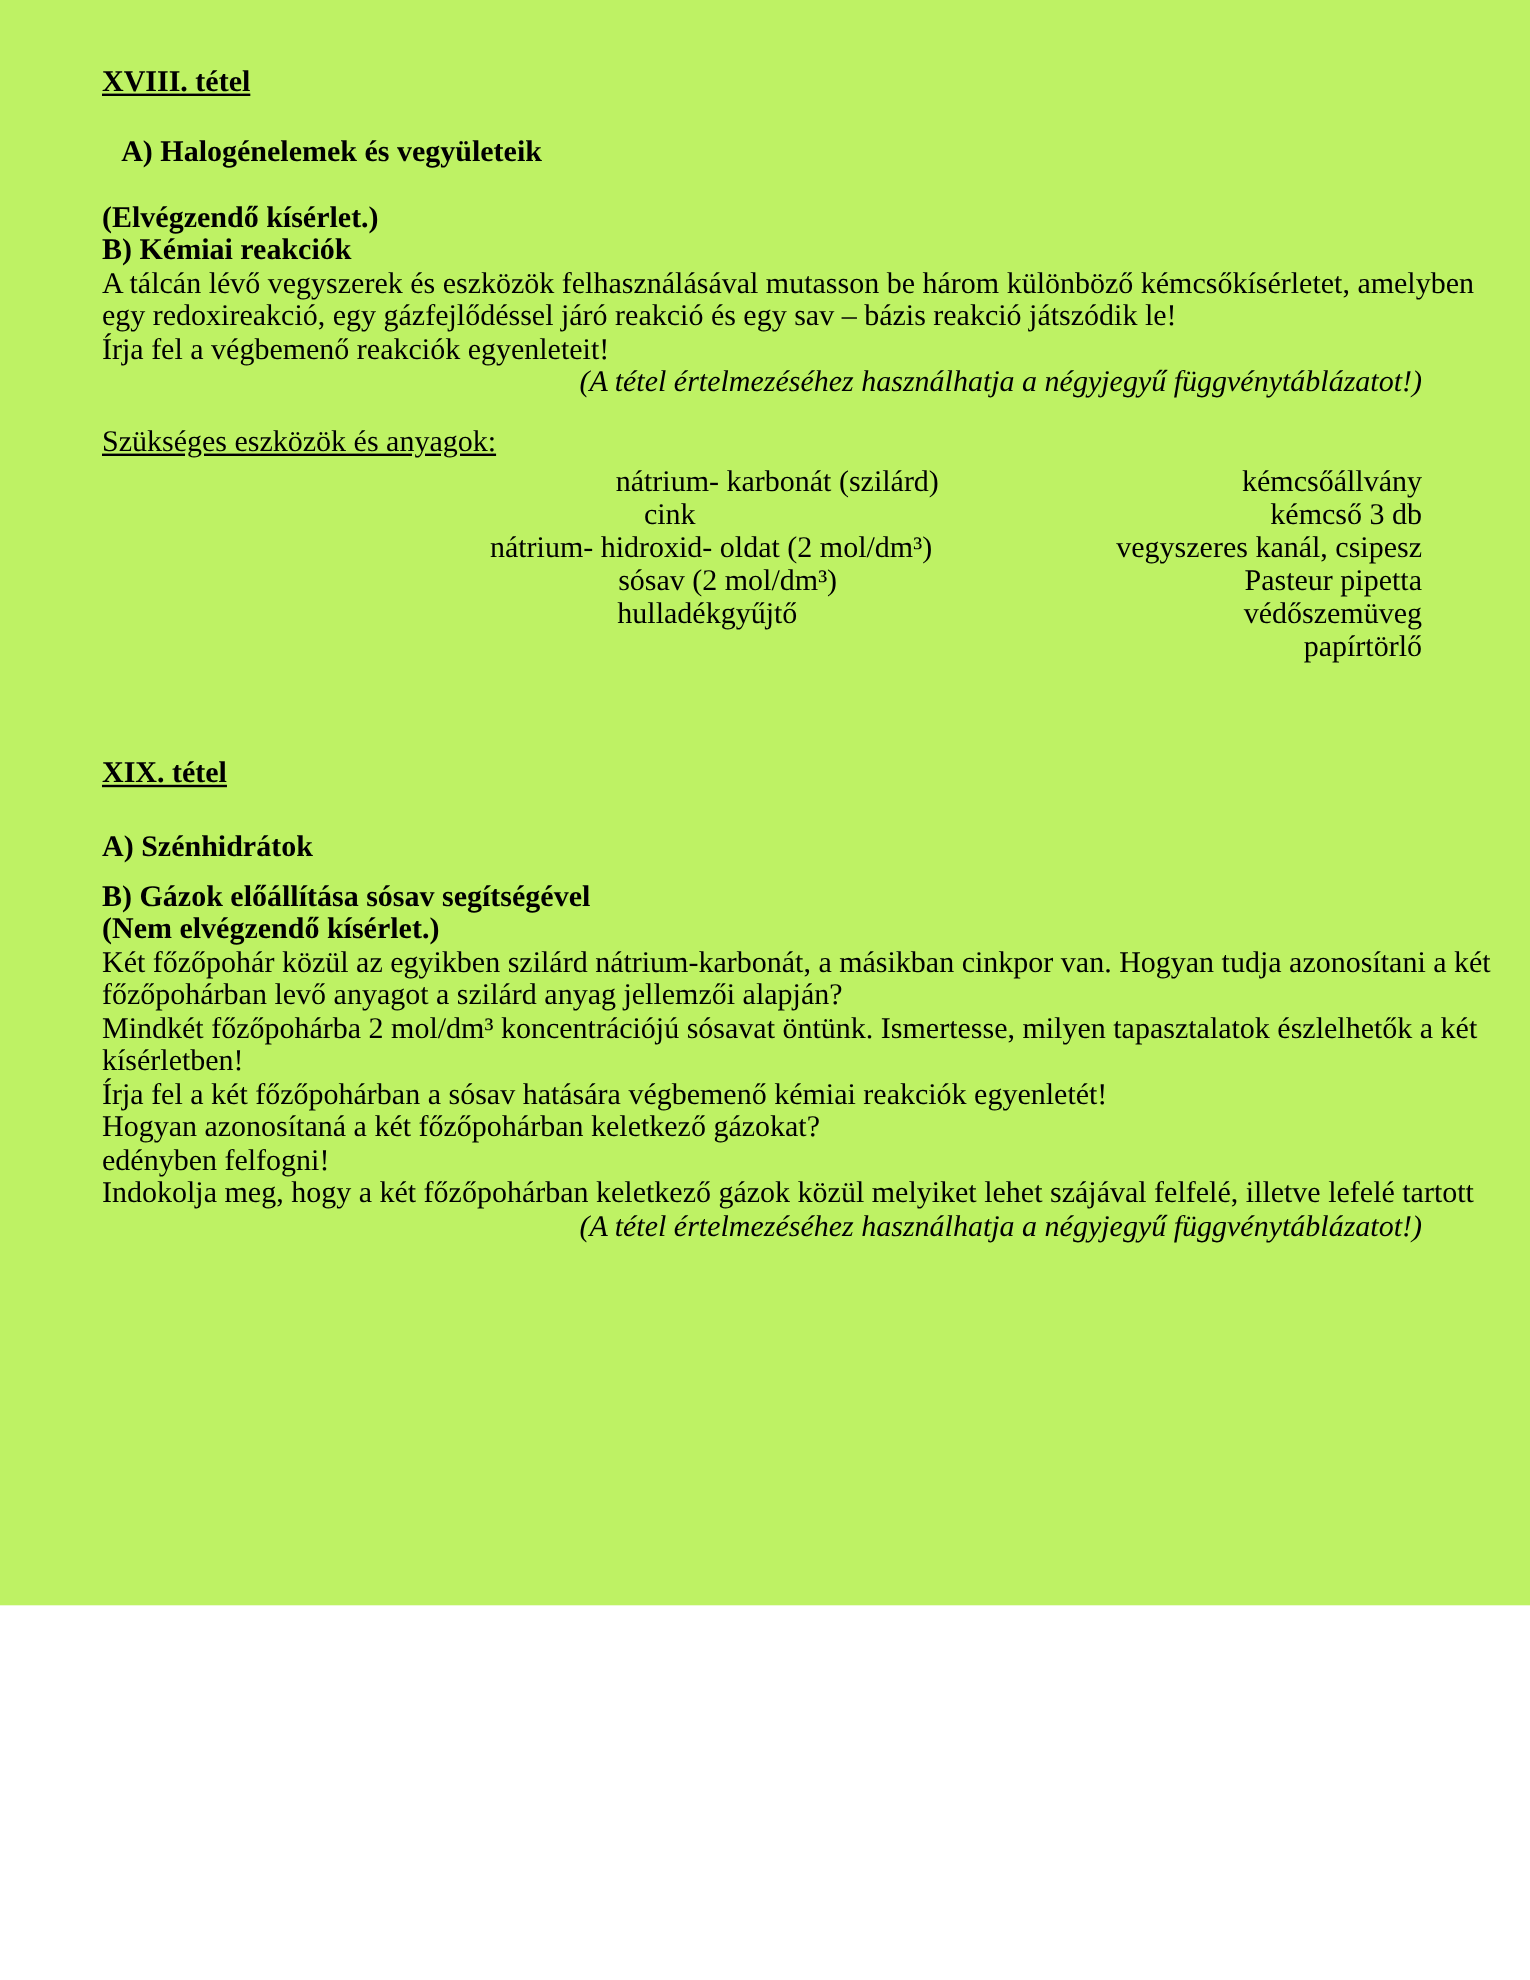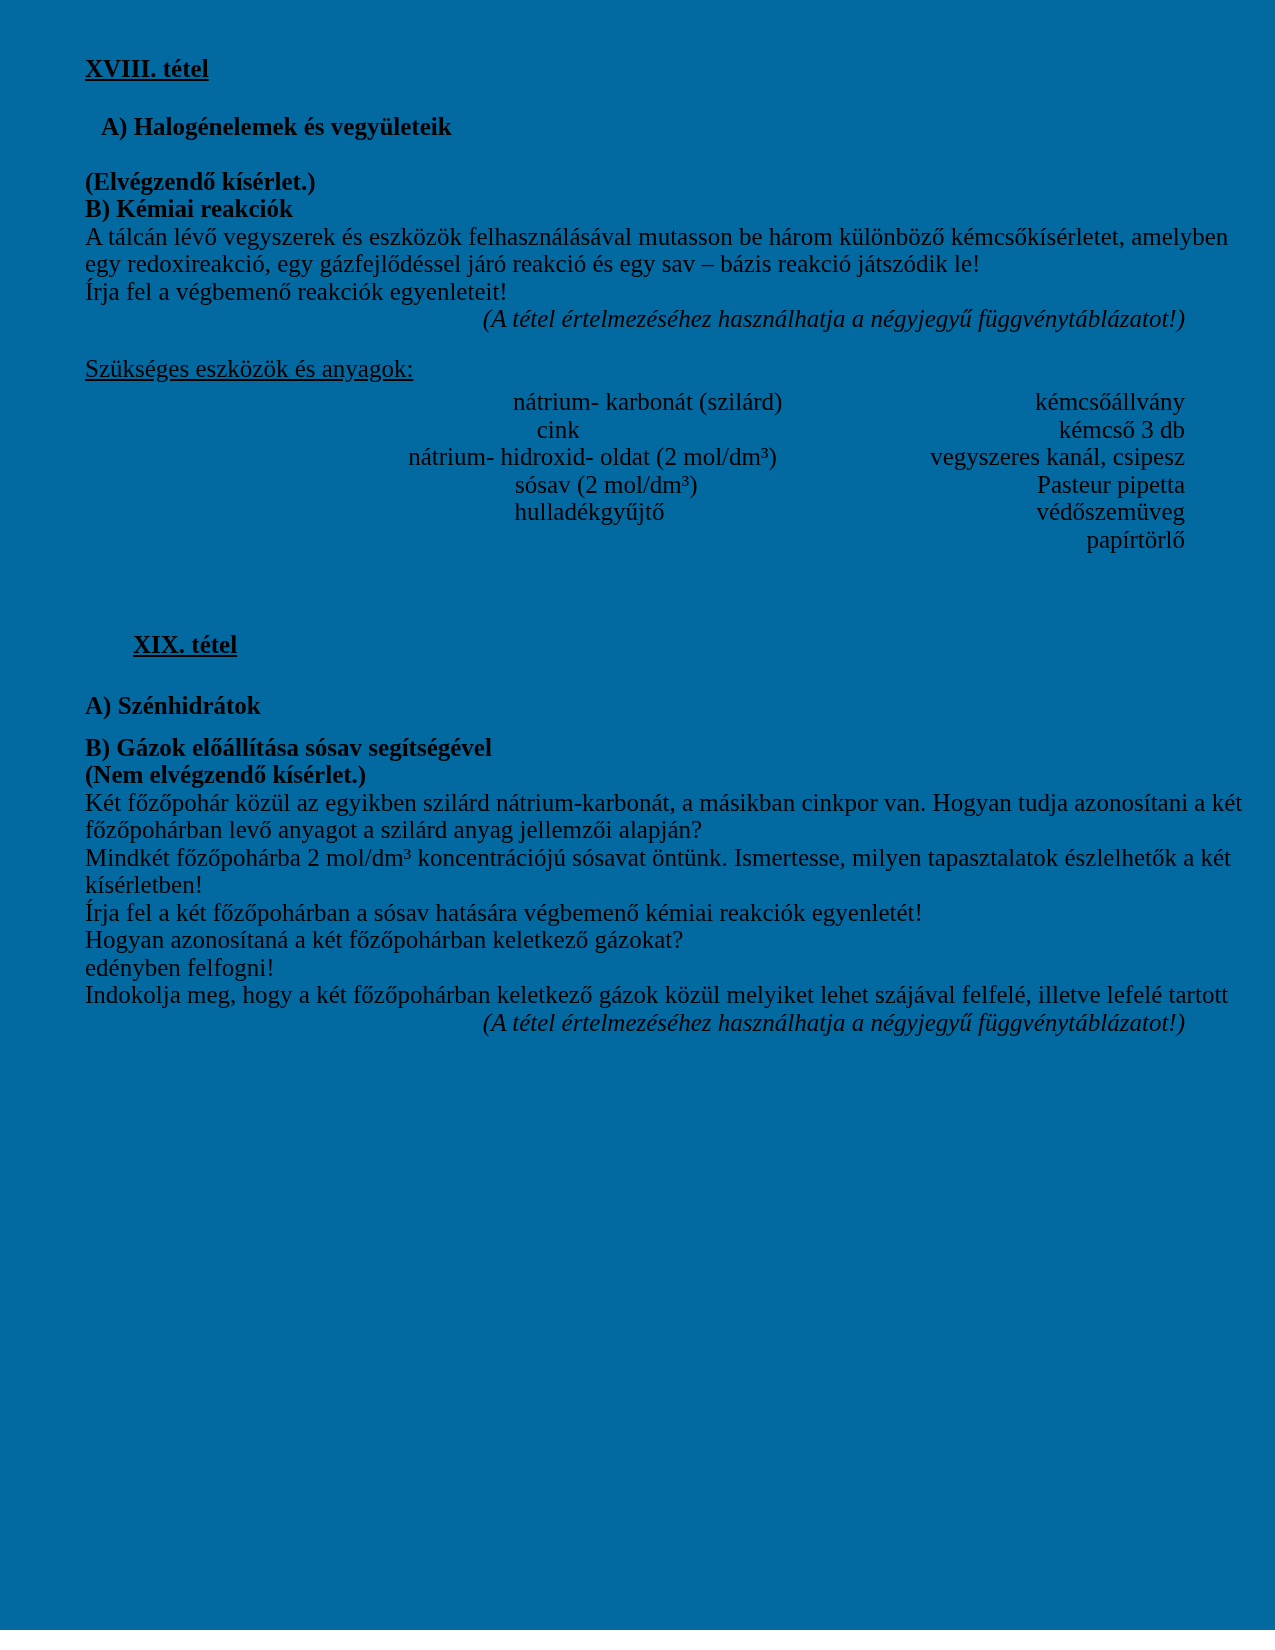--- a/index.html
+++ b/index.html
@@ -1,20 +1,20 @@
 <!DOCTYPE html>
 <html lang="hu"><head>
 <meta charset="utf-8">
 <style>
   html, body { margin: 0; padding: 0; background: #ffffff; }
   .page {
     position: relative;
     width: 1275px;
-    height: 1630px;
-    background: #0369a1;
+    height: 1338px;
+    background: #bef264;
     overflow: hidden;
   }
   .content {
     position: absolute;
     left: 85px;
     top: 55px;
     width: 1100px;
     font-family: "Liberation Serif", "DejaVu Serif", serif;
     font-size: 25px;
     line-height: 27.5px;
@@ -33,21 +33,21 @@
   .mat-row { display: flex; justify-content: flex-end; }
   .mat-left {
     width: 592px;
     padding-left: 70px;
     box-sizing: border-box;
     white-space: nowrap;
   }
   .mat-right { white-space: nowrap; }
 
   .s19 { margin-top: 78px; }
-  .s19-heading { margin-bottom: 33.5px; margin-left: 48px; }
+  .s19-heading { margin-bottom: 33.5px; }
   .s19-a { margin-bottom: 14px; }
   .s19-italic { padding-left: 8px; }
 </style>
 </head>
 <body>
 
 <div class="page">
   <div class="content">
 
     <div>

